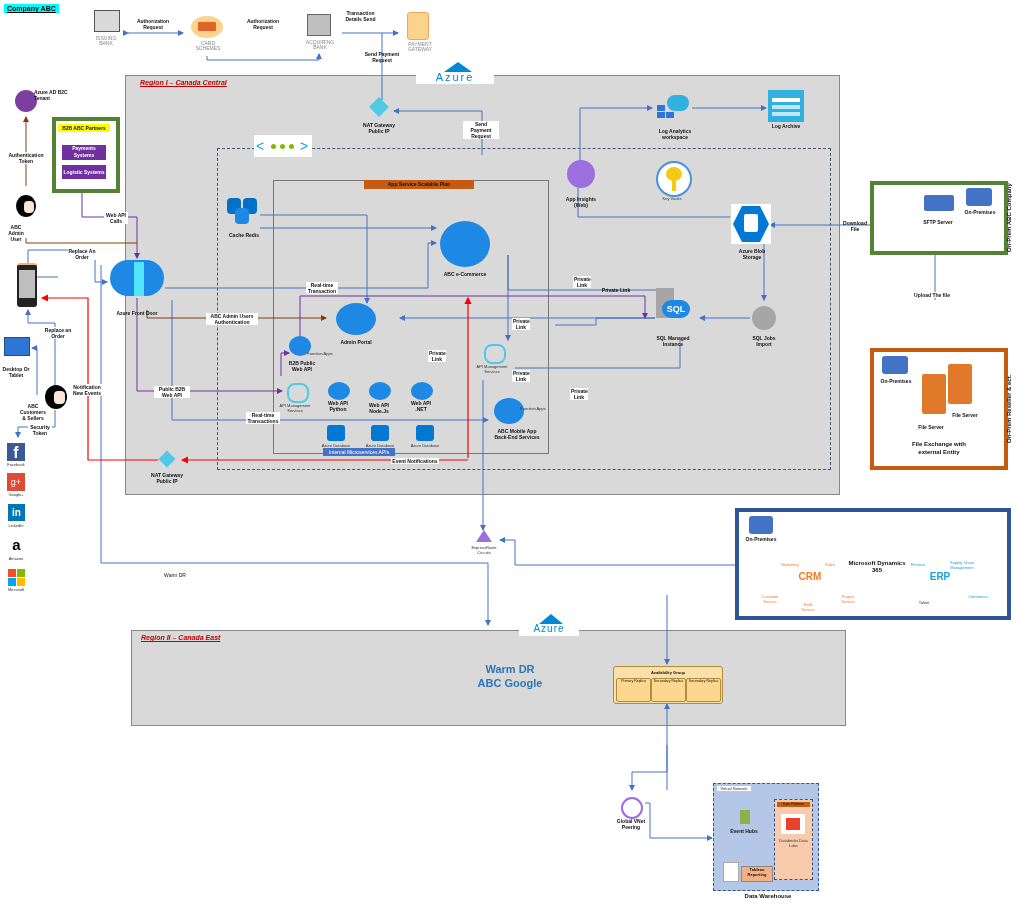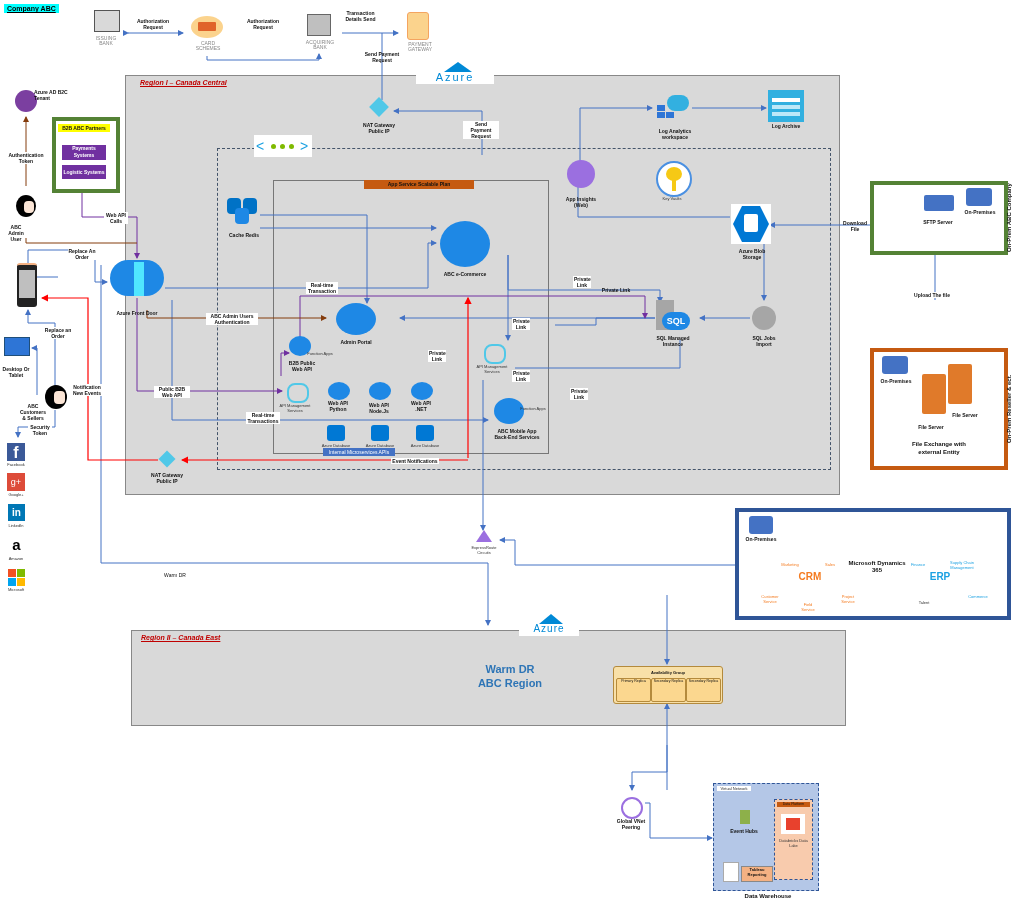--- a/index.html
+++ b/index.html
@@ -45,21 +45,21 @@
 <div class="lbl" style="left:254px;top:136px;font-size:6px;">VNet</div>
 <div class="abs asp"></div>
 <div class="abs asp-title">App Service Scalable Plan</div>
 <div class="abs ims">Internal Microservices APIs</div>
 
 <div class="abs region2">
   <div class="region-title" style="left:9px;top:3px;">Region II – Canada East</div>
 </div>
 <div class="abs warm">
   <div>Warm DR</div>
-  <div>ABC Region</div>
+  <div>ABC Google</div>
 </div>
 
 <svg id="wires" width="1024" height="904">
   <defs>
     <marker id="ab" markerWidth="6" markerHeight="6" refX="5" refY="3" orient="auto">
         <path d="M0,0 L6,3 L0,6z" fill="#4472c4"></path>
       </marker>
     <marker id="ar" markerWidth="6" markerHeight="6" refX="5" refY="3" orient="auto">
         <path d="M0,0 L6,3 L0,6z" fill="#ff0000"></path>
       </marker>
@@ -211,21 +211,21 @@
 <div class="lbl" style="left:406px;top:400px;width:30px;">Web API .NET</div>
 <div class="abs" style="left:327px;top:425px;width:18px;height:16px;background:#0078d4;border-radius:3px;"></div>
 <div class="small" style="left:318px;top:443px;width:36px;">Azure Database</div>
 <div class="abs" style="left:371px;top:425px;width:18px;height:16px;background:#0078d4;border-radius:3px;"></div>
 <div class="small" style="left:362px;top:443px;width:36px;">Azure Database</div>
 <div class="abs" style="left:416px;top:425px;width:18px;height:16px;background:#0078d4;border-radius:3px;"></div>
 <div class="small" style="left:407px;top:443px;width:36px;">Azure Database</div>
 <div class="abs" style="left:494px;top:398px;width:30px;height:26px;border-radius:50%;background:#1e88e5;"></div>
 <div class="small" style="left:518px;top:406px;width:30px;">Function Apps</div>
 <div class="lbl" style="left:492px;top:428px;width:50px;">ABC Mobile App Back-End Services</div>
-<div class="abs" style="left:656px;top:300px;width:34px;height:34px;">
+<div class="abs" style="left:656px;top:288px;width:34px;height:34px;">
   <div style="position:absolute;left:0;top:0;width:18px;height:30px;background:#a6a6a6;"></div>
   <div style="position:absolute;left:6px;top:12px;width:28px;height:18px;border-radius:9px;background:#1e88e5;color:#fff;font-size:9px;font-weight:bold;text-align:center;line-height:18px;">SQL</div>
 </div>
 <div class="lbl" style="left:652px;top:335px;width:42px;">SQL Managed Instance</div>
 <div class="abs" style="left:752px;top:306px;width:24px;height:24px;border-radius:50%;background:#a6a6a6;"></div>
 <div class="lbl" style="left:746px;top:335px;width:36px;">SQL Jobs Import</div>
 <div class="lblw" style="left:573px;top:276px;width:16px;">Private Link</div>
 <div class="lbl" style="left:601px;top:287px;width:30px;">Private Link</div>
 <div class="lblw" style="left:512px;top:318px;width:16px;">Private Link</div>
 <div class="lblw" style="left:428px;top:350px;width:16px;">Private Link</div>

